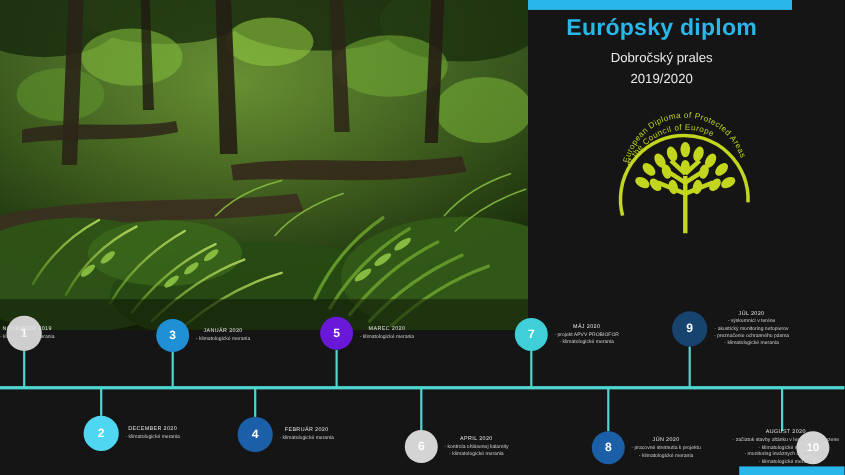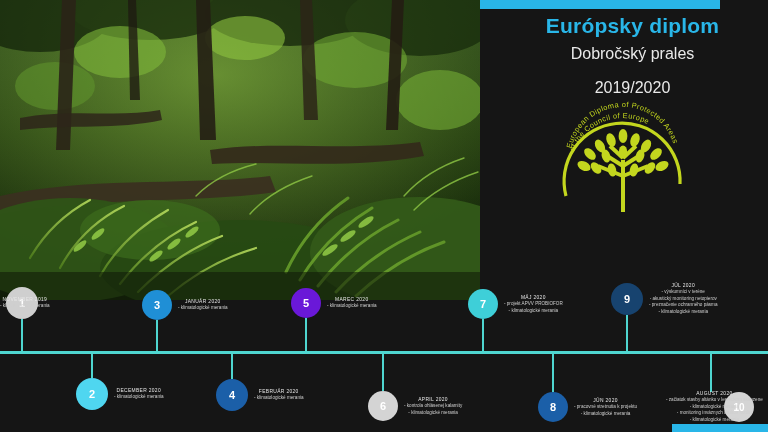--- a/index.html
+++ b/index.html
@@ -8,24 +8,24 @@
   #stage{position:relative;width:768px;height:432px;background:#151515;overflow:hidden;}
 
   
   .topbar{position:absolute;left:480px;top:0;width:240px;height:9px;background:#29b6e8;}
 
   
   .photo{position:absolute;left:0;top:0;width:480px;height:300px;overflow:hidden;background:#1d2a12;}
   .photo svg{display:block;width:480px;height:300px;}
 
   
-  .hdr{position:absolute;left:480px;top:0;width:243px;text-align:center;padding-left:31px;}
+  .hdr{position:absolute;left:480px;top:0;width:243px;text-align:center;}
   .hdr h1{margin:14px 0 0;font-size:21px;font-weight:bold;color:#29b6e8;letter-spacing:.2px;}
-  .hdr .sub{margin-top:7px;font-size:16px;color:#e9e9e9;}
-  .hdr .yr{margin-top:16px;font-size:16px;color:#e9e9e9;}
+  .hdr .sub{margin-top:7px;font-size:12px;color:#e9e9e9;}
+  .hdr .yr{margin-top:5px;font-size:12px;color:#e9e9e9;}
 
   
   .emblem{position:absolute;left:548px;top:88px;width:150px;height:128px;}
   .emblem svg{display:block;}
 
   
   .axis{position:absolute;left:0;top:351px;width:768px;height:3px;background:#4fd6d0;}
   .stem{position:absolute;width:2px;background:#4fd6d0;}
   .dot{position:absolute;border-radius:50%;display:flex;align-items:center;
        justify-content:center;color:#ffffff;font-weight:bold;}

